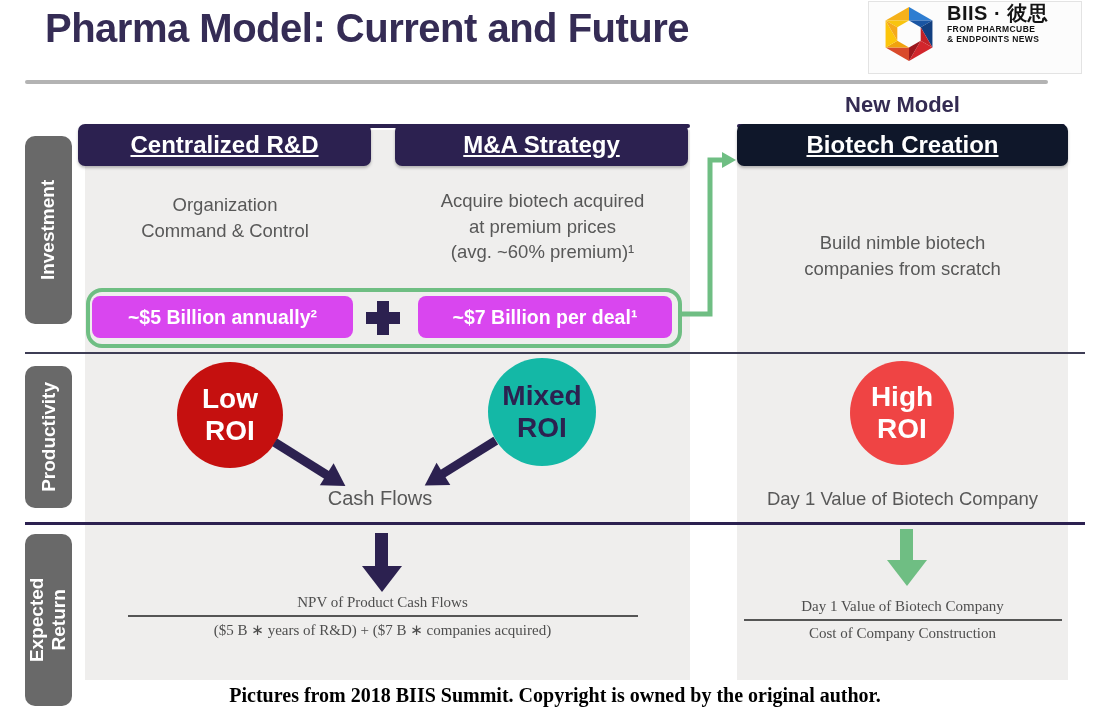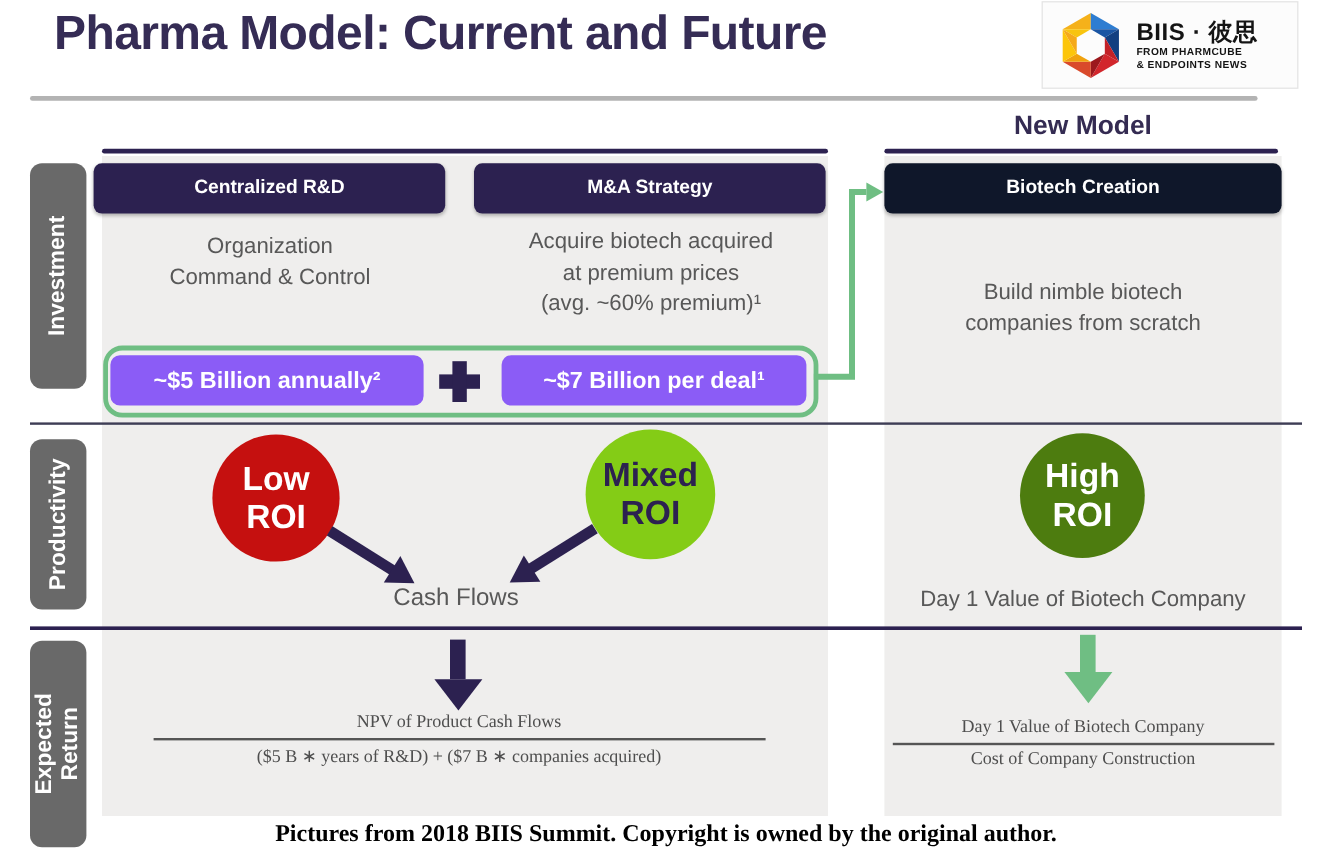--- a/index.html
+++ b/index.html
@@ -4,52 +4,52 @@
 <style>
   html,body{margin:0;padding:0;}
   body{font-family:"Liberation Sans",sans-serif;background:#ffffff;}
   #page{position:relative;width:1100px;height:715px;background:#ffffff;overflow:hidden;}
   .abs{position:absolute;}
   .panel{position:absolute;background:#efeeed;}
   
   .main-title{position:absolute;left:45px;top:6px;font-size:40px;font-weight:800;color:#352c55;letter-spacing:-0.5px;}
   .title-rule{position:absolute;left:25px;top:80px;width:1023px;height:4px;background:#b3b3b3;border-radius:2px;}
   
-  .logo{position:absolute;left:868px;top:1px;width:212px;height:71px;background:#fcfcfc;border:1px solid #e3e3e3;display:flex;align-items:center;}
+  .logo{position:absolute;left:868px;top:1px;width:212px;height:71px;background:#fcfcfc;border:1px solid #e3e3e3;display:flex;}
   .logo-text{margin-left:6px;line-height:1.1;}
   .logo-brand{font-size:20px;font-weight:800;color:#141414;letter-spacing:0.5px;}
   .logo-tag{font-size:8.5px;font-weight:700;color:#141414;letter-spacing:0.4px;margin-top:1px;}
   
   .col-title{position:absolute;top:92px;font-size:22px;font-weight:800;color:#342b52;text-align:center;}
   .col-rule{position:absolute;top:124px;height:4px;background:#2c2150;border-radius:2px;}
   
   .side-label{position:absolute;left:25px;width:47px;background:#696969;border-radius:10px;display:flex;align-items:center;justify-content:center;}
   .side-label span{transform:rotate(-90deg);color:#ffffff;font-weight:700;font-size:19px;text-align:center;line-height:1.15;}
   .nowrap{white-space:nowrap;}
   .wrap2{white-space:normal;width:96px;}
   
   .divider1{position:absolute;left:25px;top:352px;width:1060px;height:2px;background:#3e3d55;}
   .divider2{position:absolute;left:25px;top:522px;width:1060px;height:3px;background:#2c2150;}
   
-  .hdr-box{position:absolute;top:136px;height:42px;border-radius:7px;display:flex;align-items:center;justify-content:center;color:#ffffff;font-size:16px;font-weight:800;box-shadow:0 2px 3px rgba(0,0,0,0.25);}
+  .hdr-box{position:absolute;top:124px;height:42px;border-radius:7px;display:flex;align-items:center;justify-content:center;color:#ffffff;font-size:24px;font-weight:800;box-shadow:0 2px 3px rgba(0,0,0,0.25);text-decoration:underline;}
   .hdr-dark{background:#2c2150;}
   .hdr-blue{background:#0f172a;}
   
   .desc{position:absolute;color:#585858;font-size:18.5px;line-height:1.38;text-align:center;}
   
   .spend-box{position:absolute;left:86px;top:288px;width:596px;height:60px;border:4px solid #6fbe83;border-radius:16px;box-sizing:border-box;}
-  .pill{position:absolute;top:296px;height:42px;background:#8b5cf6;border-radius:8px;color:#ffffff;font-size:19.5px;font-weight:700;display:flex;align-items:center;justify-content:center;}
+  .pill{position:absolute;top:296px;height:42px;background:#d946ef;border-radius:8px;color:#ffffff;font-size:19.5px;font-weight:700;display:flex;align-items:center;justify-content:center;}
   .plus-icon{position:absolute;left:366px;top:301px;width:34px;height:34px;}
   .plus-icon::before{content:"";position:absolute;left:0;top:11px;width:34px;height:12px;background:#2c2150;}
   .plus-icon::after{content:"";position:absolute;left:11px;top:0;width:12px;height:34px;background:#2c2150;}
   
   .roi-circle{position:absolute;border-radius:50%;display:flex;flex-direction:column;align-items:center;justify-content:center;font-weight:800;font-size:28px;line-height:1.15;}
   .roi-red{background:#c5100f;color:#ffffff;}
-  .roi-yellow{background:#84cc16;color:#2c2150;text-align:right;}
-  .roi-green{background:#4d7c0f;color:#ffffff;}
+  .roi-yellow{background:#14b8a6;color:#2c2150;text-align:right;}
+  .roi-green{background:#ef4444;color:#ffffff;}
   
   .arrow{position:absolute;height:0;transform-origin:0 50%;}
   .arrow .shaft{position:absolute;left:0;top:-4.5px;height:9px;background:#2c2150;}
   .arrow .head{position:absolute;top:-13px;width:0;height:0;border-top:13px solid transparent;border-bottom:13px solid transparent;border-left:22px solid #2c2150;}
   
   .block-shaft{position:absolute;background:#2c2150;}
   .block-head{position:absolute;width:0;height:0;border-left:20px solid transparent;border-right:20px solid transparent;border-top:26px solid #2c2150;}
   .green-bg{background:#6fbe83 !important;}
   .green-head{border-top-color:#6fbe83 !important;}
   

